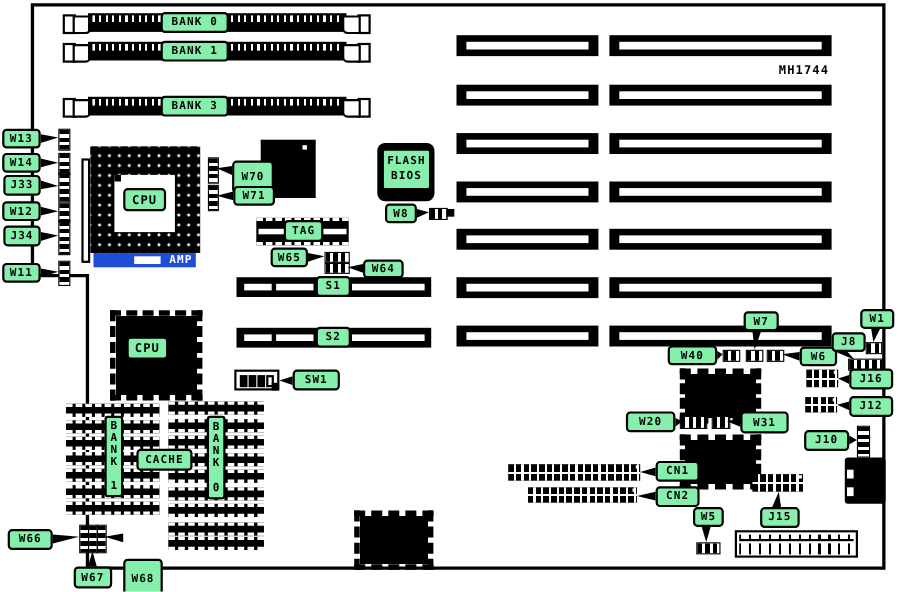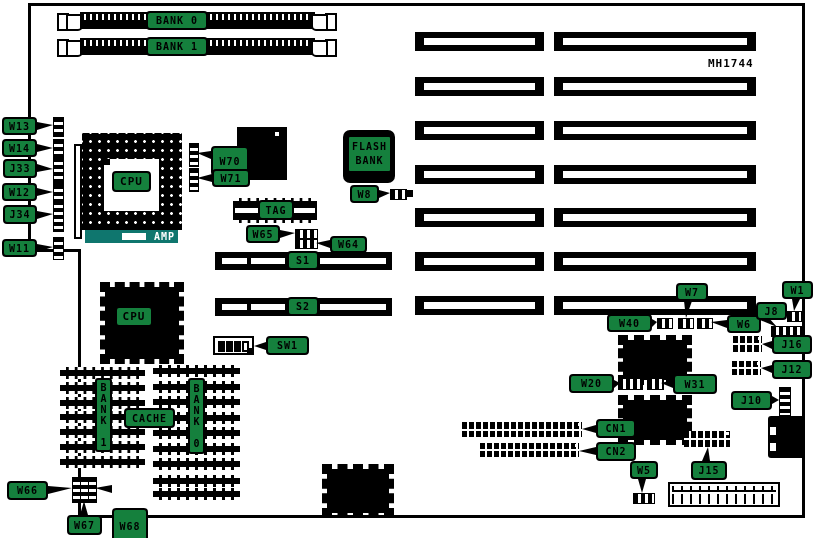--- a/index.html
+++ b/index.html
@@ -3,21 +3,21 @@
 <meta charset="utf-8">
 <style>
   html,body{margin:0;padding:0;background:#fff}
   #cv{position:relative;width:817px;height:538px;background:#fff;overflow:hidden;
       font-family:"DejaVu Sans Mono",monospace;color:#000}
   .abs{position:absolute;box-sizing:border-box}
   svg.layer{position:absolute;left:0;top:0;pointer-events:none}
   #outline-layer{z-index:1}
   #pointer-layer{z-index:5}
   
-  .lbl{position:absolute;box-sizing:border-box;background:#15803d;border:2px solid #000;
+  .lbl{position:absolute;box-sizing:border-box;background:#86efac;border:2px solid #000;
        border-radius:4px;display:flex;align-items:center;justify-content:center;
        font-weight:bold;font-size:10px;letter-spacing:1px;white-space:nowrap;z-index:6}
   
   .jmpv{position:absolute;background:repeating-linear-gradient(180deg,#000 0 4px,#fff 4px 7px);
         border:1px solid #000;z-index:4}
   .jmph{position:absolute;background:repeating-linear-gradient(90deg,#000 0 4px,#fff 4px 7px);
         border:1px solid #000;z-index:4}
   
   .hdr{position:absolute;background-color:#000;z-index:3;
        background-image:repeating-linear-gradient(90deg,transparent 0 5px,#fff 5px 7px),
@@ -68,42 +68,50 @@
     <span class="lbl blbl">BANK 0</span>
   </div>
   <div class="simm" style="left:57px;top:37px;width:280px">
     <span class="clA"></span>
       <span class="clB"></span>
     <span class="bar"></span>
     <span class="crA"></span>
       <span class="crB"></span>
     <span class="lbl blbl">BANK 1</span>
   </div>
+  <div class="simm" style="left:57px;top:87px;width:280px">
+    <span class="clA"></span>
+      <span class="clB"></span>
+    <span class="bar"></span>
+    <span class="crA"></span>
+      <span class="crB"></span>
+    <span class="lbl blbl">BANK 3</span>
+  </div>
 
   <div class="txt" style="left:708px;top:57px;font-size:11px;letter-spacing:1px">MH1744</div>
 
   <div class="abs" style="left:82px;top:133px;width:100px;height:97px;background-color:#000;z-index:2;
        background-image:radial-gradient(circle,#fff 1.3px,transparent 1.5px);background-size:9px 9px;background-position:4px 4px"></div>
   <div class="abs" style="left:104px;top:159px;width:55px;height:52px;background:#fff;z-index:3"></div>
   <div class="abs" style="left:104px;top:159px;width:6px;height:6px;background:#000;z-index:3"></div>
   <div class="lbl" style="left:112px;top:171px;width:39px;height:21px;font-size:11px">CPU</div>
   <div class="abs" style="left:74px;top:144px;width:8px;height:95px;background:#fff;border:2px solid #000;z-index:2"></div>
-  <div class="abs" style="left:85px;top:230px;width:93px;height:13px;background:#0f766e;z-index:3">
+  <div class="abs" style="left:85px;top:230px;width:93px;height:13px;background:#1d4ed8;z-index:3">
     <span class="abs" style="left:37px;top:3px;width:24px;height:7px;background:#fff"></span>
     <span class="abs" style="right:3px;top:1px;color:#fff;font-weight:bold;font-size:10px;letter-spacing:1px">AMP</span>
   </div>
 
   <div class="abs" style="left:237px;top:127px;width:50px;height:53px;background:#000;z-index:2">
     <span class="abs" style="right:8px;top:5px;width:4px;height:4px;background:#fff"></span>
   </div>
 
   <div class="abs" style="left:343px;top:130px;width:52px;height:53px;background:#000;border-radius:7px;z-index:2"></div>
   <div class="lbl" style="left:347px;top:135px;width:45px;height:38px;flex-direction:column;line-height:14px;border-radius:3px">
     <span>FLASH</span>
-    <span>BANK</span>
+    <span>BIOS</span>
   </div>
 
   <div class="abs" style="left:233px;top:198px;width:84px;height:25px;background:#000;border-top:3px dashed #fff;border-bottom:3px dashed #fff;z-index:2">
     <span class="abs" style="left:2px;right:2px;top:7px;height:5px;background:#fff"></span>
   </div>
   <div class="lbl" style="left:258px;top:200px;width:36px;height:20px">TAG</div>
 
   <div class="slot" style="left:215px;top:252px;width:177px;height:18px">
     <span class="abs" style="left:7px;top:6px;width:25px;height:6px;background:#fff"></span>
     <span class="abs" style="left:36px;top:6px;width:34px;height:6px;background:#fff"></span>

